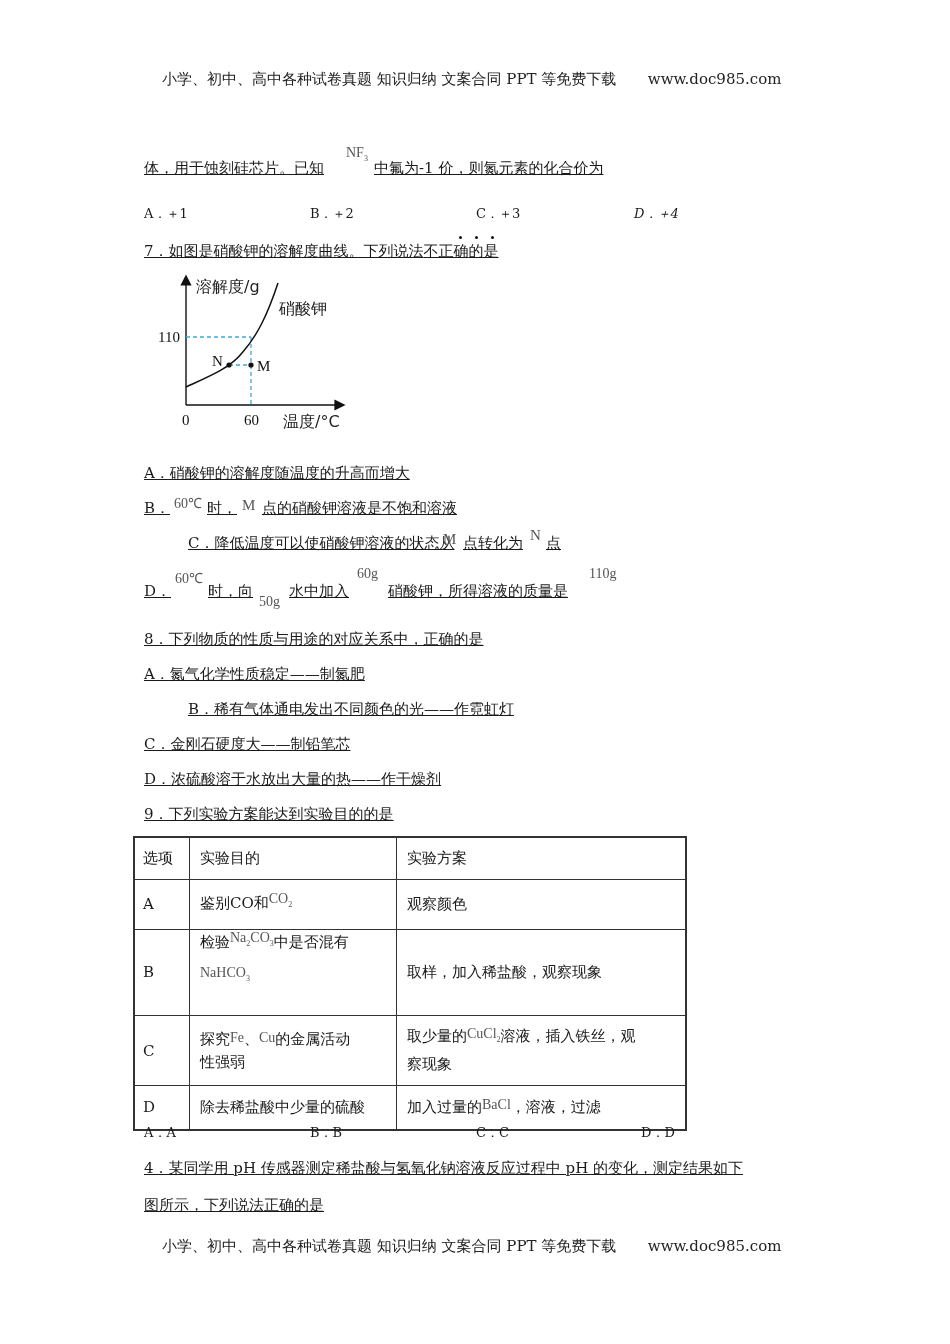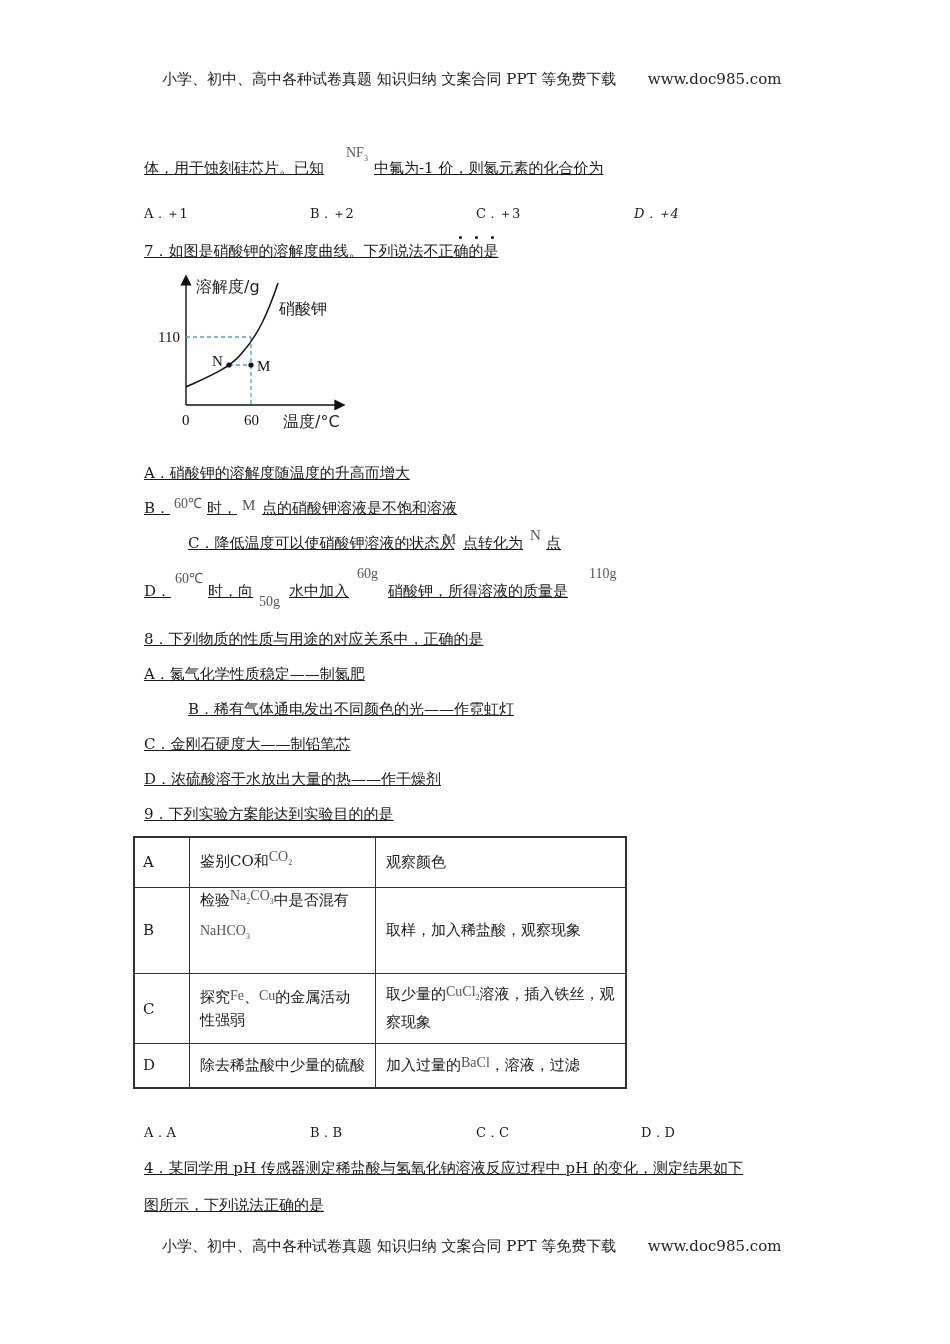--- a/index.html
+++ b/index.html
@@ -110,20 +110,25 @@
   <span class="abs txt" style="left:144px; top:699px;margin-left:44px;">B．稀有气体通电发出不同颜色的光——作霓虹灯</span>
   <span class="abs txt" style="left:144px; top:734px;">C．金刚石硬度大——制铅笔芯</span>
   <span class="abs txt" style="left:144px; top:769px;">D．浓硫酸溶于水放出大量的热——作干燥剂</span>
 </div>
 
 <div>
   <span class="abs txt" style="left:144px; top:804px;">9．下列实验方案能达到实验目的的是</span>
 
   <table class="exp">
     <tbody>
+        <tr style="height:42px;">
+      <td class="c1">选项</td>
+      <td style="width:186px;">实验目的</td>
+      <td style="width:268px;">实验方案</td>
+    </tr>
     <tr style="height:50px;">
       <td class="c1">A</td>
       <td>
         <span>鉴别CO和</span><span class="chem" style="position:relative; top:-5px;"><span>CO</span><sub>2</sub></span>
       </td>
       <td>观察颜色</td>
     </tr>
     <tr style="height:76px;">
       <td class="c1">B</td>
       <td style="line-height:24px;">

